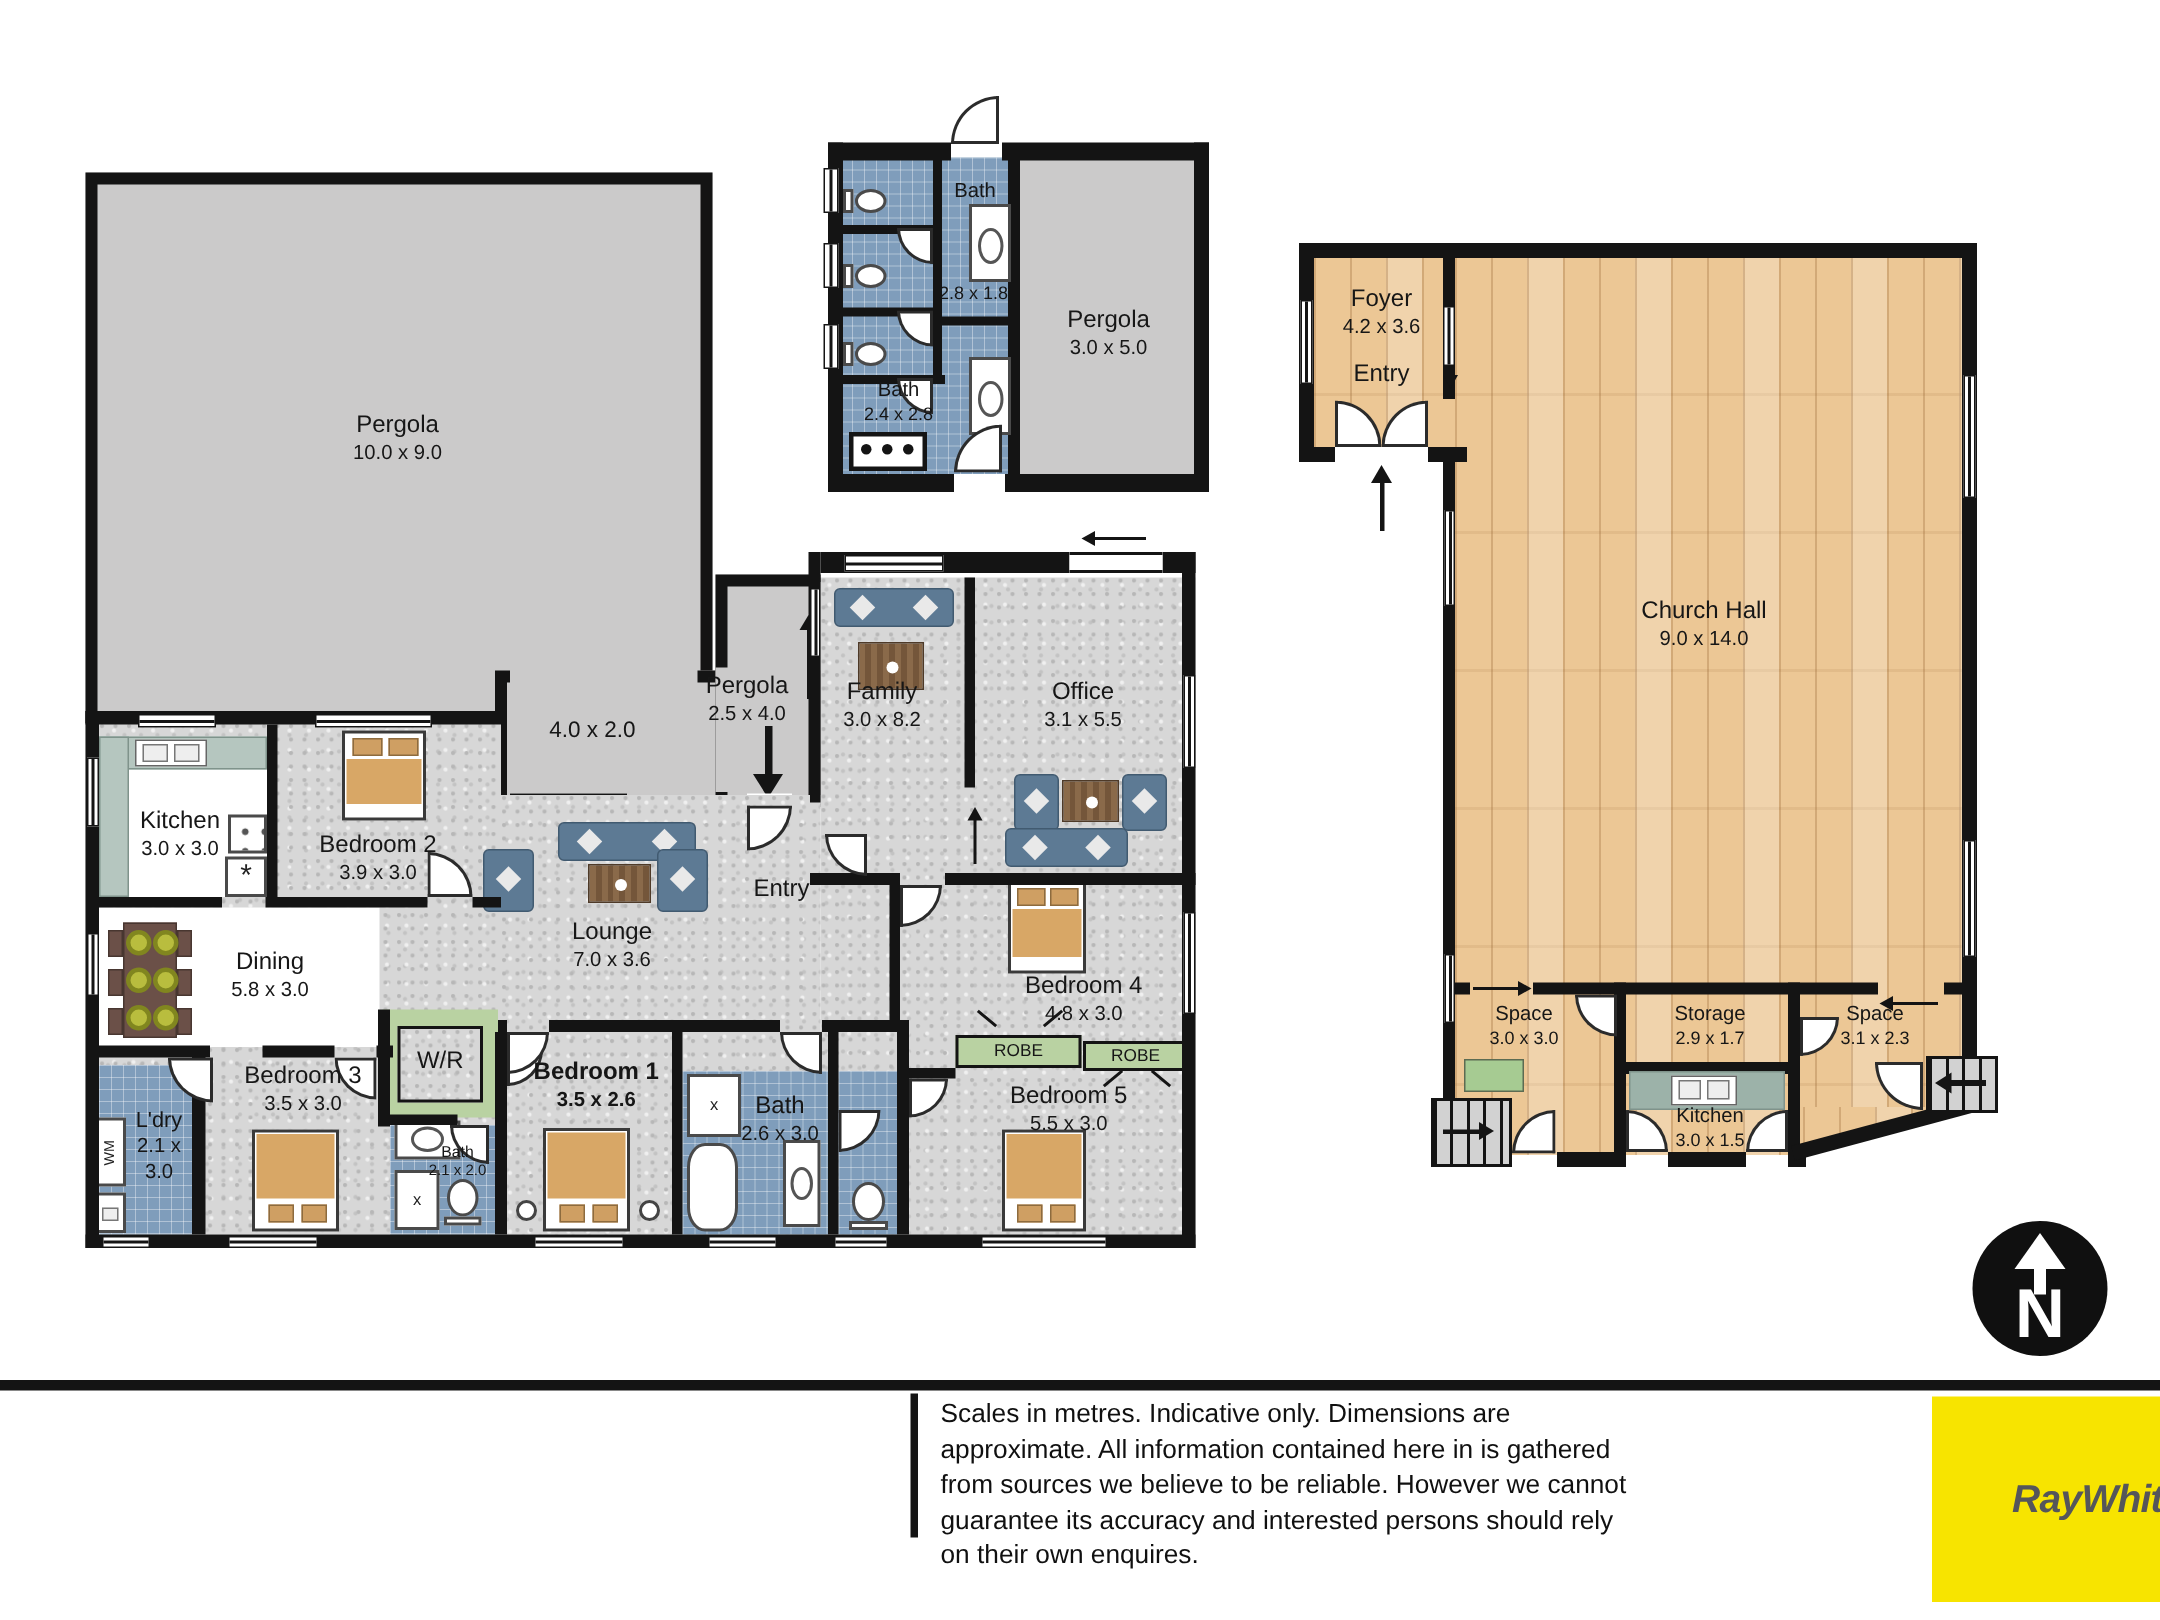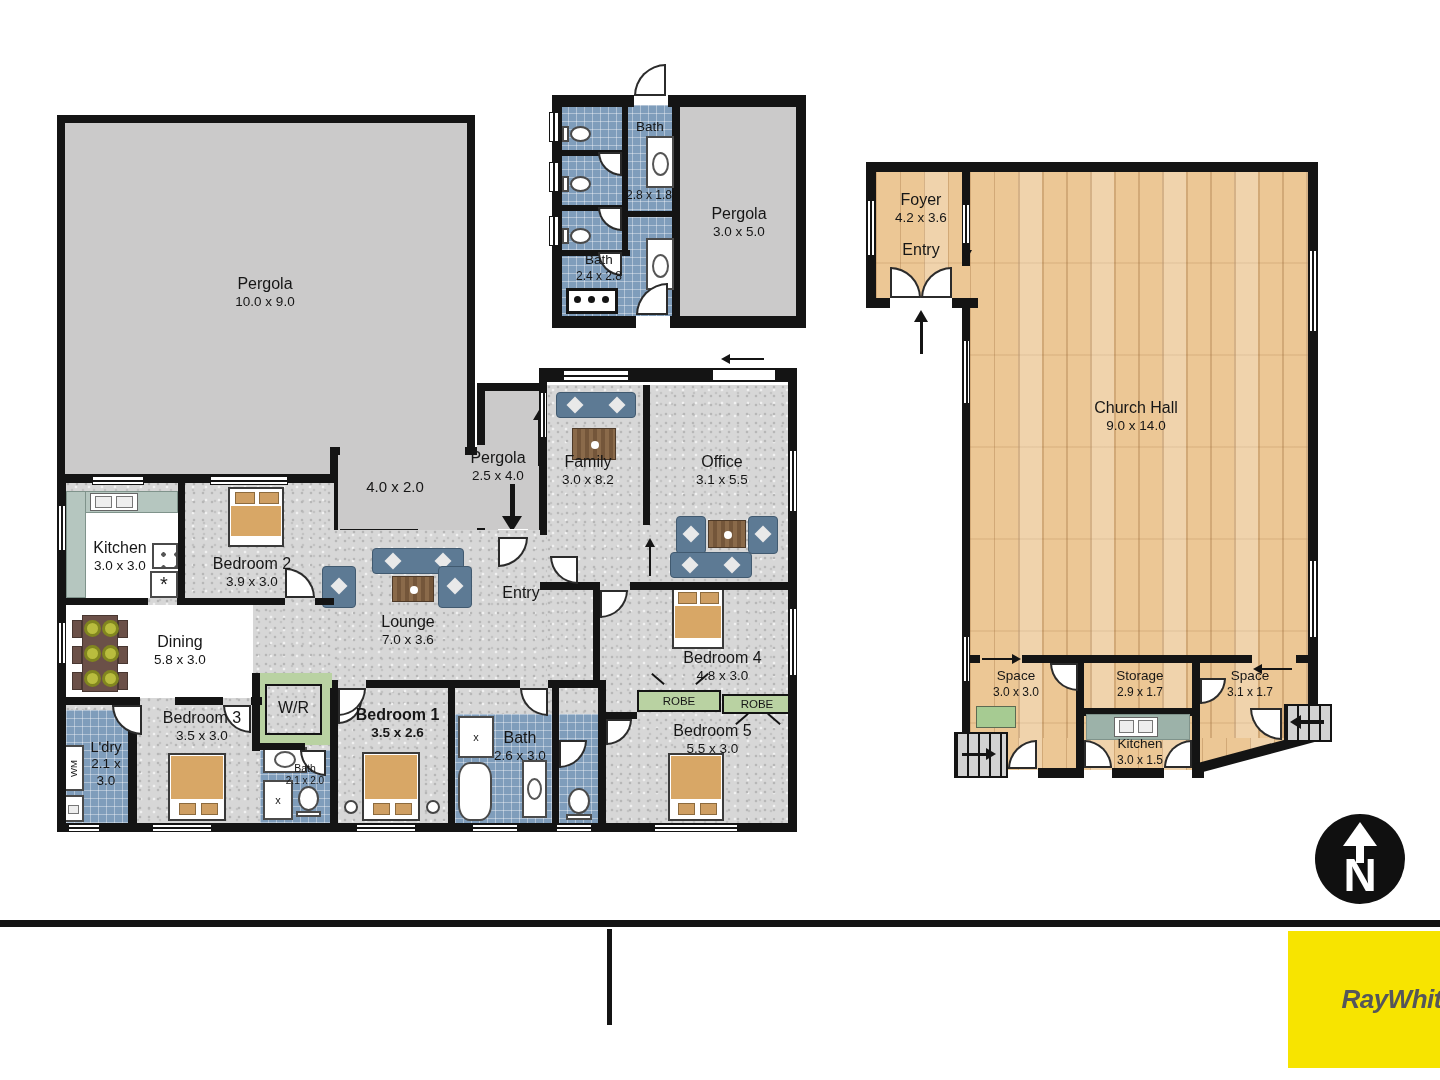--- a/index.html
+++ b/index.html
@@ -503,32 +503,33 @@
   <div class="rl md" style="left:980px;top:668px;width:72px;">
     <div class="nm">Space</div>
     <div class="dm">3.0 x 3.0</div>
   </div>
   <div class="rl md" style="left:1102px;top:668px;width:76px;">
     <div class="nm">Storage</div>
     <div class="dm">2.9 x 1.7</div>
   </div>
   <div class="rl md" style="left:1212px;top:668px;width:76px;">
     <div class="nm">Space</div>
-    <div class="dm">3.1 x 1.7</div>
+    <div class="dm">3.1 x 2.3</div>
   </div>
   <div class="rl md" style="left:1102px;top:736px;width:76px;">
     <div class="nm">Kitchen</div>
     <div class="dm">3.0 x 1.5</div>
   </div>
 
   <div class="compass" style="left:1315px;top:814px;width:90px;height:90px;">
     <div class="tri" style="left:28px;top:8px;border-width:0 17px 24px 17px;border-bottom-color:#fff;"></div>
     <div class="abs" style="left:41px;top:31px;width:8px;height:18px;background:#fff;"></div>
     <div class="nletter">N</div>
   </div>
 
   <div class="w" style="left:0px;top:920px;width:1440px;height:7px;"></div>
   <div class="w" style="left:607px;top:929px;width:5px;height:96px;"></div>
+  <div class="abs disc" style="left:627px;top:931px;width:470px;">Scales in metres. Indicative only. Dimensions are approximate. All information contained here in is gathered from sources we believe to be reliable. However we cannot guarantee its accuracy and interested persons should rely on their own enquires.</div>
   <div class="brandbox" style="left:1288px;top:931px;width:148px;height:137px;">
     <span class="brandtxt">RayWhite.</span>
   </div>
 
 </div>
 
 </body></html>

